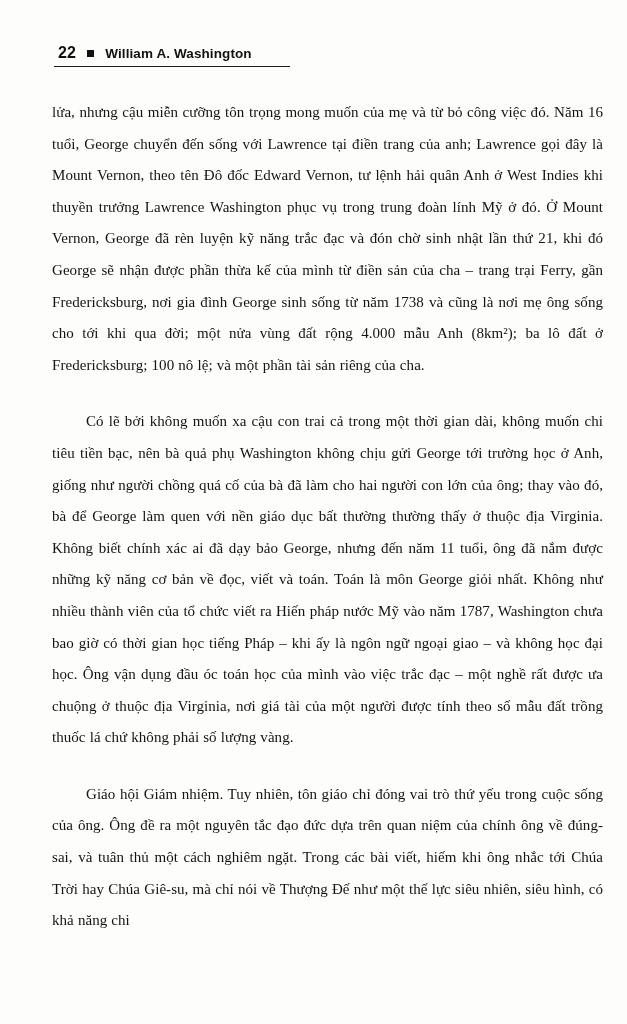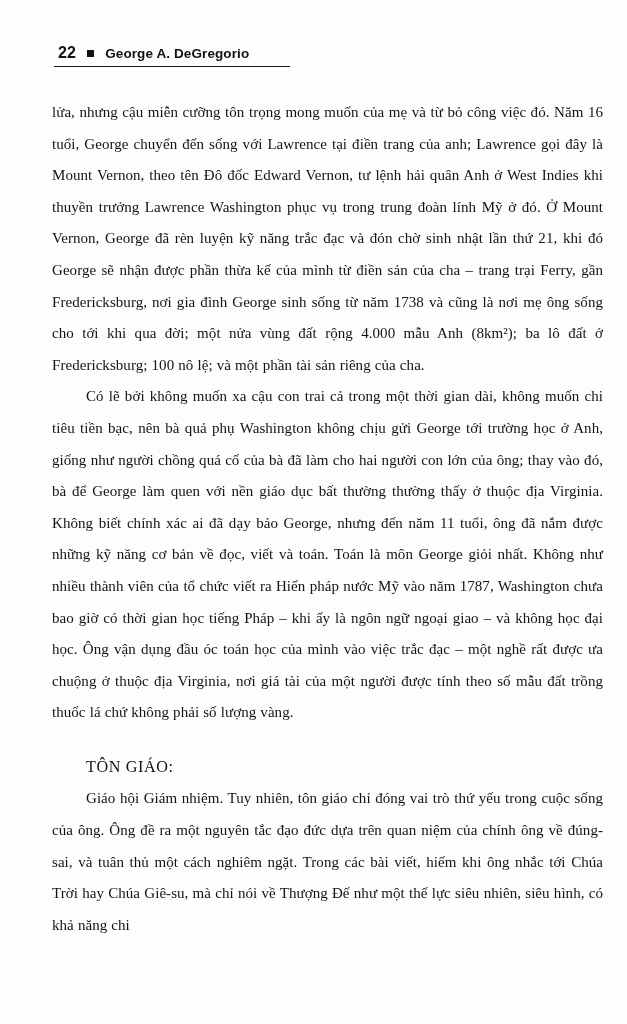--- a/index.html
+++ b/index.html
@@ -65,20 +65,21 @@
     font-size: 15px;
     line-height: 31.6px;
     text-align: justify;
     text-justify: inter-word;
     letter-spacing: 0.05px;
     word-spacing: 0.3px;
     color: #131313;
   }
   p.indent {
     text-indent: 34px;
+    margin-top: 25px;
   }
   .section-head {
     margin: 23px 0 0 0;
     text-indent: 34px;
     font-size: 16.2px;
     line-height: 31.6px;
     letter-spacing: 0.6px;
     color: #131313;
   }
   .gap-after-head {
@@ -86,26 +87,25 @@
   }
 </style>
 </head>
 <body>
 
 <div class="page">
 
   <div class="runhead">
     <span class="folio">22</span>
     <span class="sq"></span>
-    <span class="author">George A. DeGregorio</span>
+    <span class="author">William A. Washington</span>
   </div>
 
   <div class="body">
 
     <p class="para">lửa, nhưng cậu miễn cưỡng tôn trọng mong muốn của mẹ và từ bỏ công việc đó. Năm 16 tuổi, George chuyển đến sống với Lawrence tại điền trang của anh; Lawrence gọi đây là Mount Vernon, theo tên Đô đốc Edward Vernon, tư lệnh hải quân Anh ở West Indies khi thuyền trưởng Lawrence Washington phục vụ trong trung đoàn lính Mỹ ở đó. Ở Mount Vernon, George đã rèn luyện kỹ năng trắc đạc và đón chờ sinh nhật lần thứ 21, khi đó George sẽ nhận được phần thừa kế của mình từ điền sản của cha – trang trại Ferry, gần Fredericksburg, nơi gia đình George sinh sống từ năm 1738 và cũng là nơi mẹ ông sống cho tới khi qua đời; một nửa vùng đất rộng 4.000 mẫu Anh (8km²); ba lô đất ở Fredericksburg; 100 nô lệ; và một phần tài sản riêng của cha.</p>
 
     <p class="para indent gap-after-head">Có lẽ bởi không muốn xa cậu con trai cả trong một thời gian dài, không muốn chi tiêu tiền bạc, nên bà quả phụ Washington không chịu gửi George tới trường học ở Anh, giống như người chồng quá cố của bà đã làm cho hai người con lớn của ông; thay vào đó, bà để George làm quen với nền giáo dục bất thường thường thấy ở thuộc địa Virginia. Không biết chính xác ai đã dạy bảo George, nhưng đến năm 11 tuổi, ông đã nắm được những kỹ năng cơ bản về đọc, viết và toán. Toán là môn George giỏi nhất. Không như nhiều thành viên của tổ chức viết ra Hiến pháp nước Mỹ vào năm 1787, Washington chưa bao giờ có thời gian học tiếng Pháp – khi ấy là ngôn ngữ ngoại giao – và không học đại học. Ông vận dụng đầu óc toán học của mình vào việc trắc đạc – một nghề rất được ưa chuộng ở thuộc địa Virginia, nơi giá tài của một người được tính theo số mẫu đất trồng thuốc lá chứ không phải số lượng vàng.</p>
 
-    <p class="section-head">TÔN GIÁO:</p>
     <p class="para indent gap-after-head">Giáo hội Giám nhiệm. Tuy nhiên, tôn giáo chỉ đóng vai trò thứ yếu trong cuộc sống của ông. Ông đề ra một nguyên tắc đạo đức dựa trên quan niệm của chính ông về đúng-sai, và tuân thủ một cách nghiêm ngặt. Trong các bài viết, hiếm khi ông nhắc tới Chúa Trời hay Chúa Giê-su, mà chỉ nói về Thượng Đế như một thế lực siêu nhiên, siêu hình, có khả năng chi</p>
 
   </div>
 </div>
 
 </body></html>

